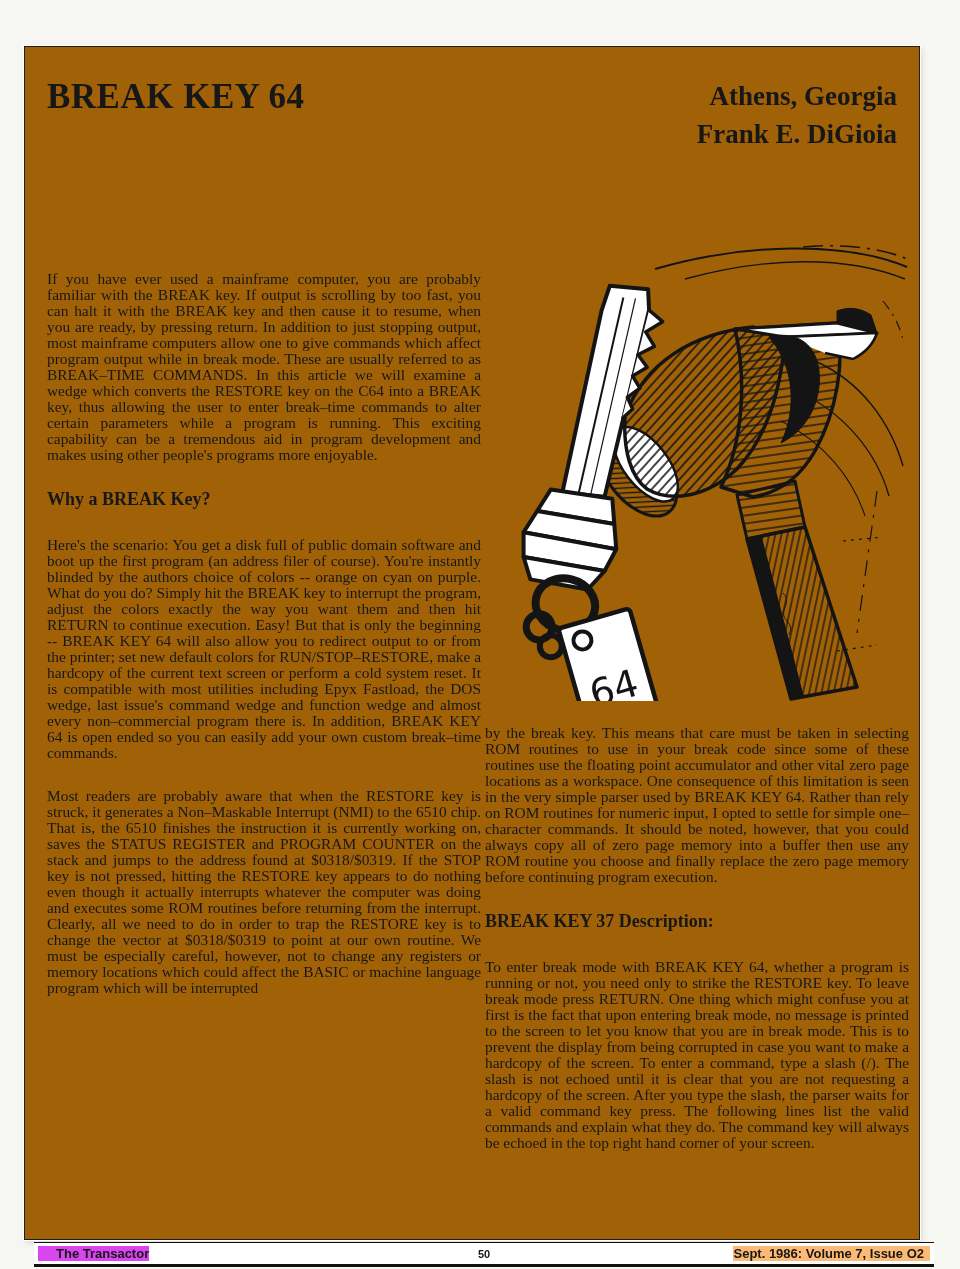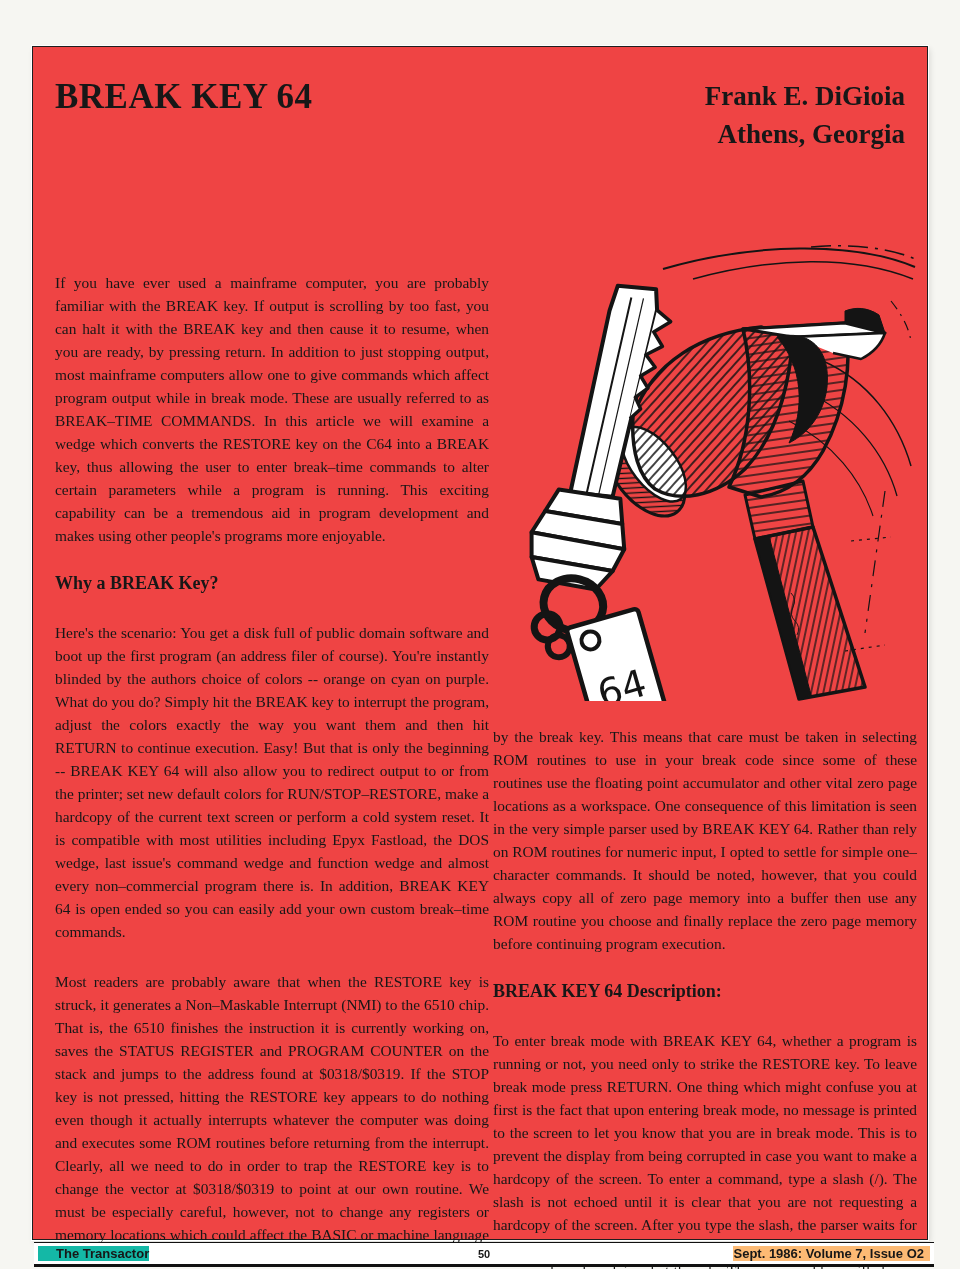--- a/index.html
+++ b/index.html
@@ -5,23 +5,23 @@
   html,body{margin:0;padding:0;}
   body{
     width:960px;height:1269px;
     background:#f6f6f2;
     font-family:"Liberation Serif", serif;
     color:#171717;
     position:relative;
     overflow:hidden;
   }
   .sheet{
-    position:absolute;left:32px;top:46px;
+    position:absolute;left:24px;top:46px;
     width:894px;height:1192px;
-    background:#ef4444;
+    background:#a16207;
     border:1.5px solid #1e1e1e;
     box-shadow:0 0 0 1px #fff, 2px 3px 6px rgba(0,0,0,0.12);
   }
   .header-row{
     position:absolute;left:22px;top:30px;width:850px;
     display:flex;justify-content:space-between;align-items:flex-start;
   }
   .page-title{
     font-size:35px;font-weight:700;letter-spacing:0.5px;
     font-family:"Liberation Serif", serif;
@@ -34,21 +34,21 @@
   .col-left{left:22px;width:434px;}
   .col-right{left:460px;width:424px;}
   .pullquote{
     width:100%;
     border-top:2px solid #222;border-bottom:2px solid #222;
     font-style:italic;font-size:21px;
     padding:7px 2px 8px 2px;
     letter-spacing:0.2px;
   }
   .body-text{
-    font-size:15.4px;line-height:23px;text-align:justify;margin:0;
+    font-size:15.4px;line-height:16px;text-align:justify;margin:0;
   }
   .p1{margin-top:70px;}
   .sec-head{
     font-size:18px;font-weight:700;margin:26px 0 0 0;
   }
   .after-head{margin-top:27px;}
   .figure{
     margin-top:40px;width:424px;height:460px;position:relative;
   }
   .figure svg{display:block;}
@@ -58,32 +58,32 @@
     border-top:1.5px solid #111;border-bottom:3px solid #111;
     display:flex;align-items:center;justify-content:space-between;
     font-family:"Liberation Sans", sans-serif;
     font-weight:700;font-size:13px;
     padding:1px 4px;
     background:#fff;
   }
   .footer-left{padding-left:18px;}
   .footer-center{position:absolute;left:0;right:0;text-align:center;font-size:11px;}
   .footer-right{padding-right:6px;position:relative;z-index:1;background:#fdba74;}
-  .footer-left{position:relative;z-index:1;background:#14b8a6;}
+  .footer-left{position:relative;z-index:1;background:#d946ef;}
 </style>
 </head>
 <body>
 
 <div class="sheet">
 
   <div class="header-row">
     <div class="page-title">BREAK KEY 64</div>
     <div class="byline">
+      <div>Athens, Georgia</div>
       <div>Frank E. DiGioia</div>
-      <div>Athens, Georgia</div>
     </div>
   </div>
 
   <div class="col col-left">
     <p class="body-text p1">If you have ever used a mainframe computer, you are probably familiar with the BREAK key. If output is scrolling by too fast, you can halt it with the BREAK key and then cause it to resume, when you are ready, by pressing return. In addition to just stopping output, most mainframe computers allow one to give commands which affect program output while in break mode. These are usually referred to as BREAK–TIME COMMANDS. In this article we will examine a wedge which converts the RESTORE key on the C64 into a BREAK key, thus allowing the user to enter break–time commands to alter certain parameters while a program is running. This exciting capability can be a tremendous aid in program development and makes using other people's programs more enjoyable.</p>
     <h3 class="sec-head">Why a BREAK Key?</h3>
     <p class="body-text after-head">Here's the scenario: You get a disk full of public domain software and boot up the first program (an address filer of course). You're instantly blinded by the authors choice of colors -- orange on cyan on purple. What do you do? Simply hit the BREAK key to interrupt the program, adjust the colors exactly the way you want them and then hit RETURN to continue execution. Easy! But that is only the beginning -- BREAK KEY 64 will also allow you to redirect output to or from the printer; set new default colors for RUN/STOP–RESTORE, make a hardcopy of the current text screen or perform a cold system reset. It is compatible with most utilities including Epyx Fastload, the DOS wedge, last issue's command wedge and function wedge and almost every non–commercial program there is. In addition, BREAK KEY 64 is open ended so you can easily add your own custom break–time commands.</p>
     <p class="body-text after-head">Most readers are probably aware that when the RESTORE key is struck, it generates a Non–Maskable Interrupt (NMI) to the 6510 chip. That is, the 6510 finishes the instruction it is currently working on, saves the STATUS REGISTER and PROGRAM COUNTER on the stack and jumps to the address found at $0318/$0319. If the STOP key is not pressed, hitting the RESTORE key appears to do nothing even though it actually interrupts whatever the computer was doing and executes some ROM routines before returning from the interrupt. Clearly, all we need to do in order to trap the RESTORE key is to change the vector at $0318/$0319 to point at our own routine. We must be especially careful, however, not to change any registers or memory locations which could affect the BASIC or machine language program which will be interrupted</p>
   </div>
 
@@ -164,21 +164,21 @@
 
         <g transform="rotate(-16 120 420)">
           <rect x="84" y="376" width="74" height="104" rx="4" fill="#fff" stroke="#141414" stroke-width="4.5"></rect>
           <circle cx="104" cy="394" r="9" fill="none" stroke="#141414" stroke-width="4"></circle>
           <text x="121" y="462" font-size="38" font-family="DejaVu Sans, sans-serif" text-anchor="middle" fill="#141414">64</text>
         </g>
       </svg>
     </div>
 
     <p class="body-text p4">by the break key. This means that care must be taken in selecting ROM routines to use in your break code since some of these routines use the floating point accumulator and other vital zero page locations as a workspace. One consequence of this limitation is seen in the very simple parser used by BREAK KEY 64. Rather than rely on ROM routines for numeric input, I opted to settle for simple one–character commands. It should be noted, however, that you could always copy all of zero page memory into a buffer then use any ROM routine you choose and finally replace the zero page memory before continuing program execution.</p>
-    <h3 class="sec-head">BREAK KEY 64 Description:</h3>
+    <h3 class="sec-head">BREAK KEY 37 Description:</h3>
     <p class="body-text after-head">To enter break mode with BREAK KEY 64, whether a program is running or not, you need only to strike the RESTORE key. To leave break mode press RETURN. One thing which might confuse you at first is the fact that upon entering break mode, no message is printed to the screen to let you know that you are in break mode. This is to prevent the display from being corrupted in case you want to make a hardcopy of the screen. To enter a command, type a slash (/). The slash is not echoed until it is clear that you are not requesting a hardcopy of the screen. After you type the slash, the parser waits for a valid command key press. The following lines list the valid commands and explain what they do. The command key will always be echoed in the top right hand corner of your screen.</p>
   </div>
 
 </div>
 
 <div class="footer-bar">
   <span class="footer-left">The Transactor</span>
   <span class="footer-center">50</span>
   <span class="footer-right">Sept. 1986: Volume 7, Issue O2</span>
 </div>

